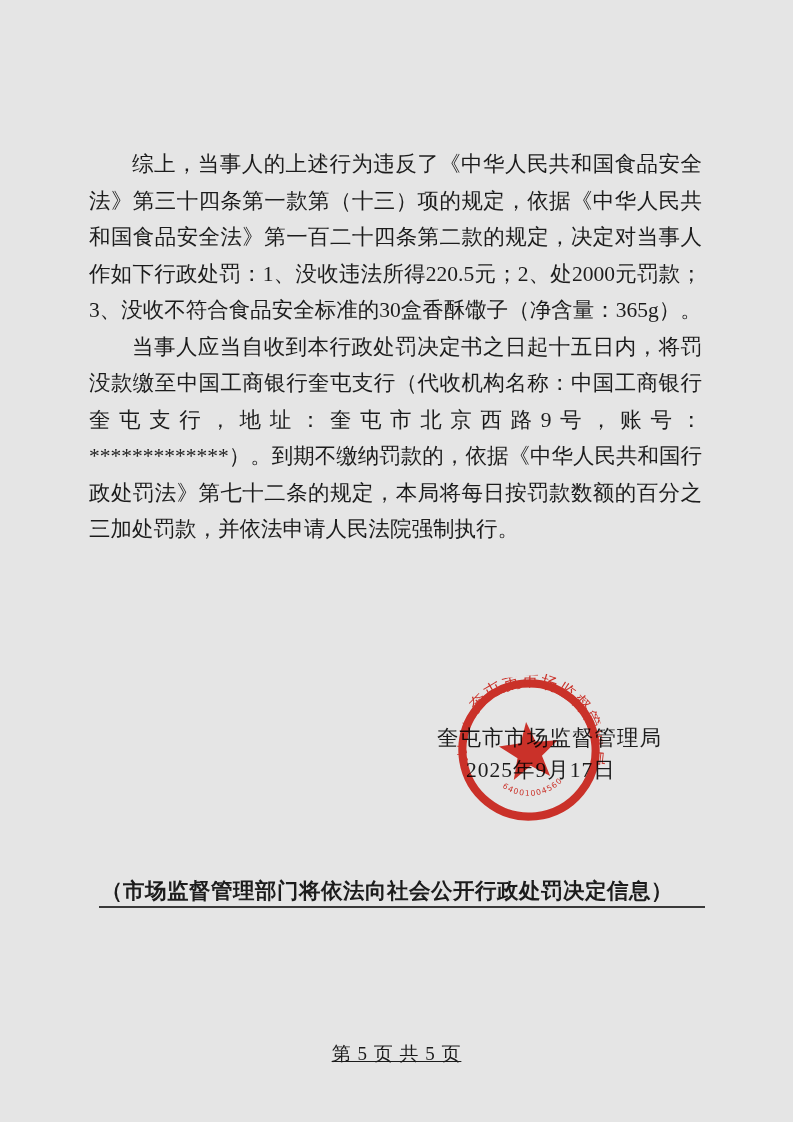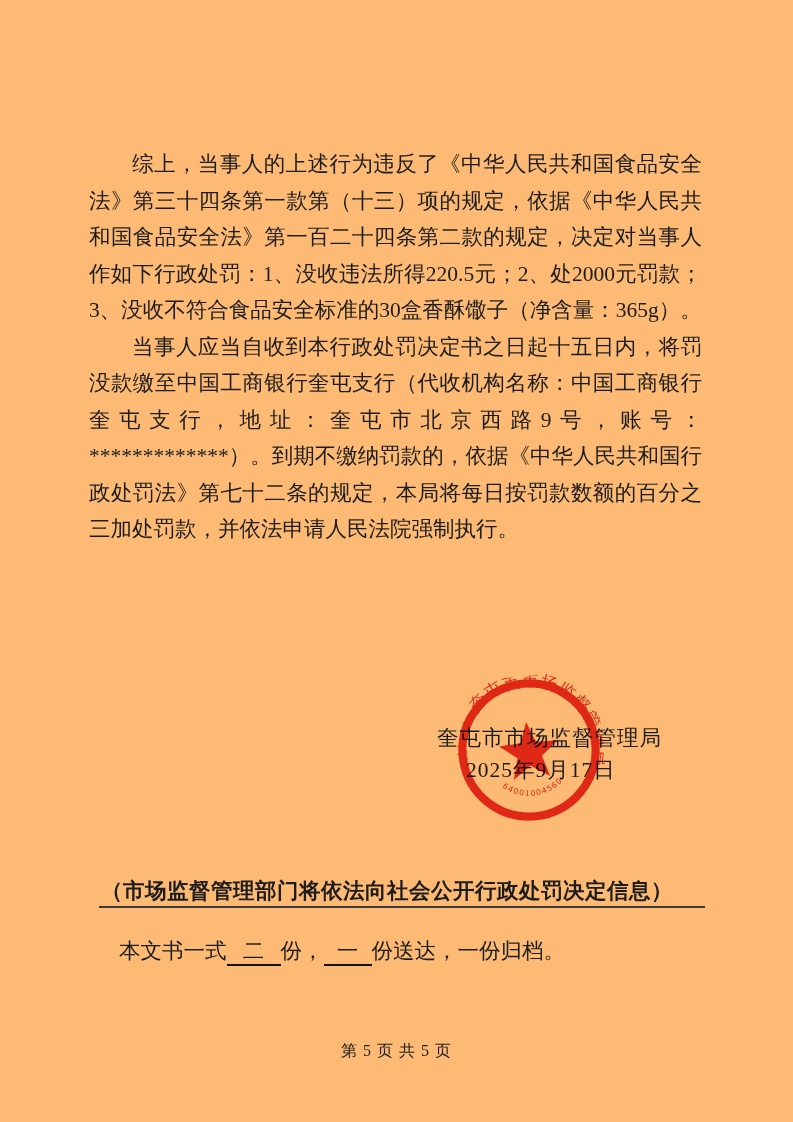--- a/index.html
+++ b/index.html
@@ -1,19 +1,19 @@
 <!DOCTYPE html>
 <html lang="zh"><head>
 <meta charset="utf-8">
 <style>
   html,body{margin:0;padding:0;background:#ffffff;}
   .page{
     position:relative;
     width:793px;height:1122px;
-    background:#fdba74;
+    background:#e5e5e5;
     overflow:hidden;
     font-family:"Liberation Serif", serif;
     color:#1c1c1c;
   }
   .body-text{
     position:absolute;
     top:146px;left:89px;width:613px;
     font-size:21.5px;
     line-height:36.5px;
     text-align:justify;
@@ -65,22 +65,23 @@
     border-bottom:2px solid #111;
     text-align:center;
     line-height:1.1;
   }
   .blank1{width:54px;}
   .blank2{width:48px;}
   .footer{
     position:absolute;
     top:1041px;left:0;width:100%;
     text-align:center;
-    font-size:16px;
+    font-size:19px;
     letter-spacing:1px;
+    text-decoration:underline;
   }
   .seal text{font-family:"DejaVu Sans", sans-serif;}
 </style>
 </head>
 <body>
 
 <div class="page">
 
   <div class="body-text">
     <p>综上，当事人的上述行为违反了《中华人民共和国食品安全法》第三十四条第一款第（十三）项的规定，依据《中华人民共和国食品安全法》第一百二十四条第二款的规定，决定对当事人作如下行政处罚：1、没收违法所得220.5元；2、处2000元罚款；3、没收不符合食品安全标准的30盒香酥馓子（净含量：365g）。</p>
@@ -105,19 +106,16 @@
     </text>
     <text font-size="10.5" fill="#df251b" text-anchor="middle" letter-spacing="1.5">
       <textPath href="#arcBot" startOffset="50%">6640010045608</textPath>
     </text>
   </svg>
 
   <div class="disclosure">（市场监督管理部门将依法向社会公开行政处罚决定信息）</div>
 
   <hr class="divider">
 
-  <div class="copies">
-    <span>本文书一式</span><span class="blank blank1">二</span><span>份，</span><span class="blank blank2">一</span><span>份送达，一份归档。</span>
-  </div>
 
   <div class="footer">第 5 页 共 5 页</div>
 
 </div>
 
 </body></html>

